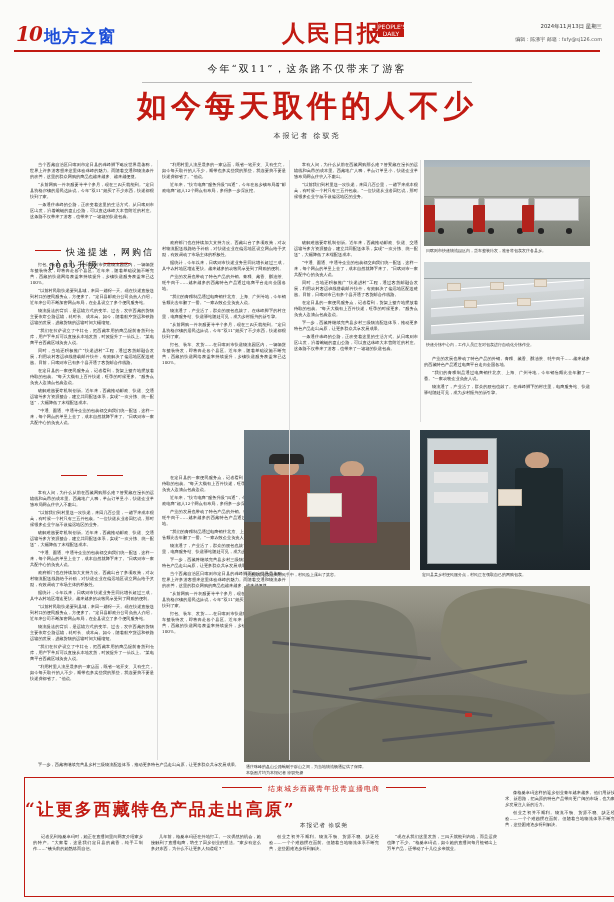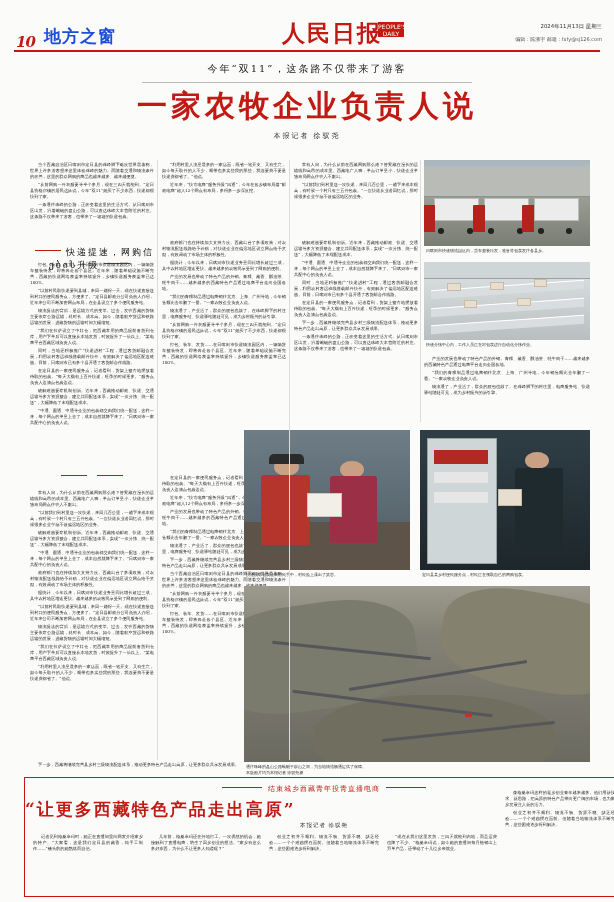--- a/index.html
+++ b/index.html
@@ -4,22 +4,22 @@
 <style>
   html,body{margin:0;padding:0;background:#d8d8d8;}
   body{font-family:"DejaVu Sans","Liberation Sans",sans-serif;}
   .page{
     position:relative;width:614px;height:902px;background:#fbfbf9;
     overflow:hidden;
   }
   
   .masthead{position:absolute;left:0;top:0;width:614px;height:56px;}
   .mh-rule{position:absolute;left:14px;top:50px;width:586px;height:2px;background:#c11a12;}
-  .pageno{position:absolute;left:16px;top:33px;font-family:"DejaVu Serif","Liberation Serif",serif;
-    font-style:italic;font-weight:bold;font-size:15px;color:#c11a12;letter-spacing:-1px;}
+  .pageno{position:absolute;left:16px;top:22px;font-family:"DejaVu Serif","Liberation Serif",serif;
+    font-style:italic;font-weight:bold;font-size:20px;color:#c11a12;letter-spacing:-1px;}
   .secname{position:absolute;left:44px;top:25px;font-family:"DejaVu Serif","Liberation Serif",serif;
     font-weight:bold;font-size:17px;color:#1d4ed8;letter-spacing:1px;}
   .logo{position:absolute;left:282px;top:18px;font-family:"DejaVu Serif","Liberation Serif",serif;
     font-weight:bold;font-size:23px;color:#c11a12;letter-spacing:2px;}
   .logo-badge{position:absolute;left:378px;top:22px;width:26px;height:14px;background:#c11a12;
     color:#fff;font-size:6px;line-height:7px;text-align:center;padding-top:1px;letter-spacing:0;}
   .mh-meta{position:absolute;left:498px;top:22px;font-size:5.4px;color:#333;line-height:8px;text-align:right;width:104px;}
   .mh-meta2{position:absolute;left:470px;top:36px;font-size:5px;color:#555;line-height:7px;text-align:right;width:132px;}
 
   
@@ -81,21 +81,21 @@
     <div class="logo">人民日报</div>
     <div class="logo-badge">PEOPLE'S DAILY</div>
     <div class="mh-meta">2024年11月13日 星期三</div>
     <div class="mh-meta2">编辑：陈沸宇    邮箱：fxfy@sj126.com</div>
     <div class="mh-rule"></div>
   </div>
 
   <div class="head-wrap">
     <div class="kicker">今年“双11”，这条路不仅带来了游客</div>
     <div class="kicker-rule"></div>
-    <div class="headline">一家农牧企业负责人说</div>
+    <div class="headline">如今每天取件的人不少</div>
     <div class="byline">本报记者  徐驭尧</div>
   </div>
 
   <div class="col" style="left:30px;top:162px;width:124px;height:72px;">
     <p>当个西藏自治区日喀则市定日县的珠峰脚下略度世界最著称，世界上许多游客想来这里体验珠峰的魅力。而随着交通和物流条件的改善，这里的群众网购的商品也越来越多、越来越便捷。</p>
     <p>“从前网购一件衣服要等半个多月，现在三四天就能到。”定日县协格尔镇的居民达娃说，今年“双11”她买了不少东西，快递都很快到了家。</p>
     <p>一条通往珠峰的公路，正改变着这里的生活方式。从日喀则市区出发，沿着蜿蜒的盘山公路，可以直达珠峰大本营附近的村庄。这条路不仅带来了游客，也带来了一箱箱的快递包裹。</p>
   </div>
   <div class="col" style="left:162px;top:162px;width:124px;height:72px;">
     <p>“利用村里人流量最多的一家店面，既省一笔开支、又有生意，如今每天取件的人不少，顺带也多卖些我的那些，我连要费不要是快递费都省了。”他说。</p>

